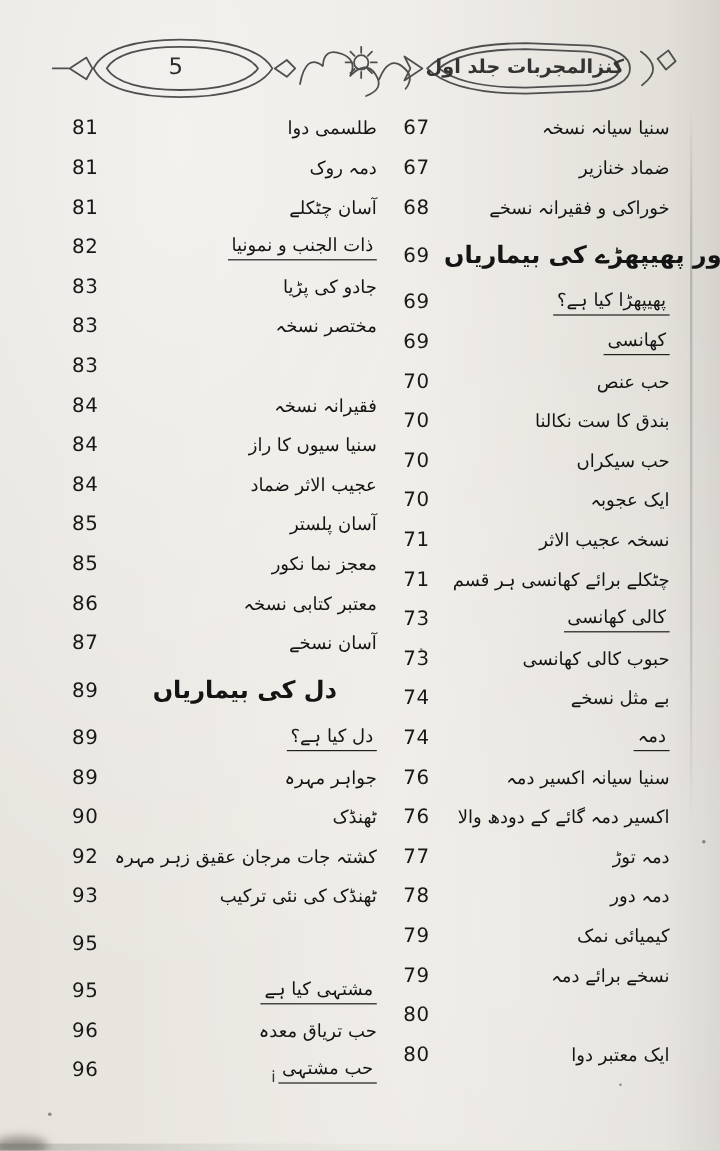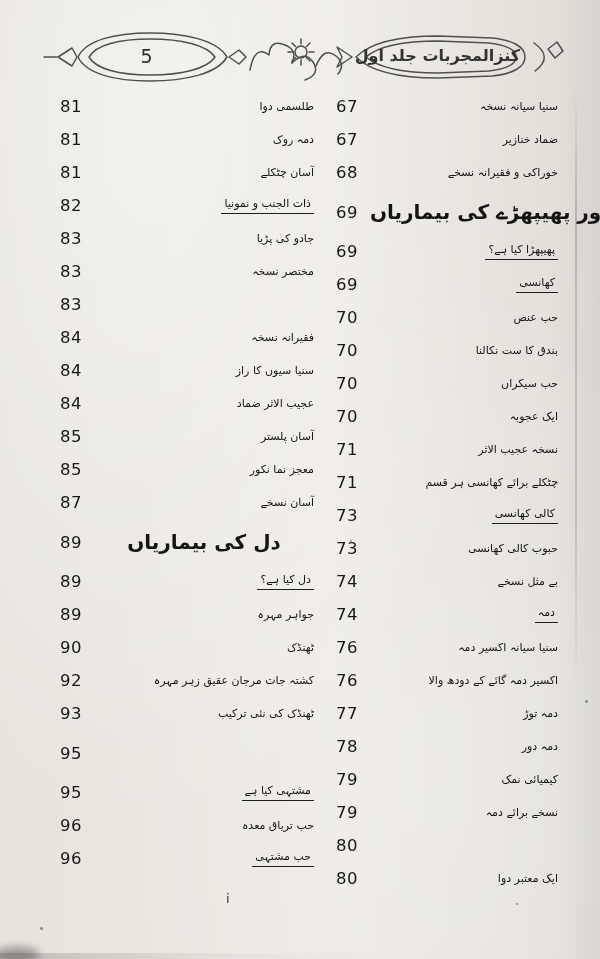--- a/index.html
+++ b/index.html
@@ -20,21 +20,21 @@
   .book-title{
     position:absolute;top:46px;left:360px;width:160px;text-align:right;
     direction:rtl;font-size:16px;font-weight:bold;color:#333;white-space:nowrap;
   }
   
   .col{position:absolute;top:90px;display:flex;flex-direction:column;}
   .col-left{left:60px;width:254px;}
   .col-right{left:336px;width:222px;}
   .row{display:flex;justify-content:space-between;align-items:center;min-height:33px;gap:12px;}
   .pg{font-size:16.5px;color:#181818;letter-spacing:.5px;flex:0 0 auto;}
-  .ttl{direction:rtl;font-size:11px;white-space:nowrap;color:#141414;}
+  .ttl{direction:rtl;font-size:15px;white-space:nowrap;color:#141414;}
   .row.underline .ttl{border-bottom:1.8px solid #1f1f1f;padding:0 3px 3px 3px;}
   .row.heading{min-height:46px;justify-content:flex-start;}
   .row.heading .ttl{flex:1;text-align:center;font-size:20px;font-weight:bold;}
   
   .edge-line{position:absolute;left:575px;top:88px;height:600px;width:2px;
     background:linear-gradient(rgba(110,110,110,0),rgba(110,110,110,.35) 20%,rgba(110,110,110,.25) 75%,rgba(110,110,110,0));}
   .footnote-mark{position:absolute;left:226px;top:891px;font-size:13px;color:#333;}
   .dot{position:absolute;border-radius:50%;background:rgba(60,60,60,.55);}
   .dot.d1{left:40px;top:927px;width:3px;height:3px;}
   .dot.d2{left:516px;top:903px;width:2px;height:2px;}
@@ -142,20 +142,24 @@
   <div class="row normal">
     <span class="pg">85</span>
     <span class="ttl">آسان پلستر</span>
   </div>
 
   <div class="row normal">
     <span class="pg">85</span>
     <span class="ttl">معجز نما نکور</span>
   </div>
 
+  <div class="row normal">
+    <span class="pg">86</span>
+    <span class="ttl">معتبر کتابی نسخہ</span>
+  </div>
 
   <div class="row normal">
     <span class="pg">87</span>
     <span class="ttl">آسان نسخے</span>
   </div>
 
   <div class="row heading">
     <span class="pg">89</span>
     <span class="ttl">دل کی بیماریاں</span>
   </div>

